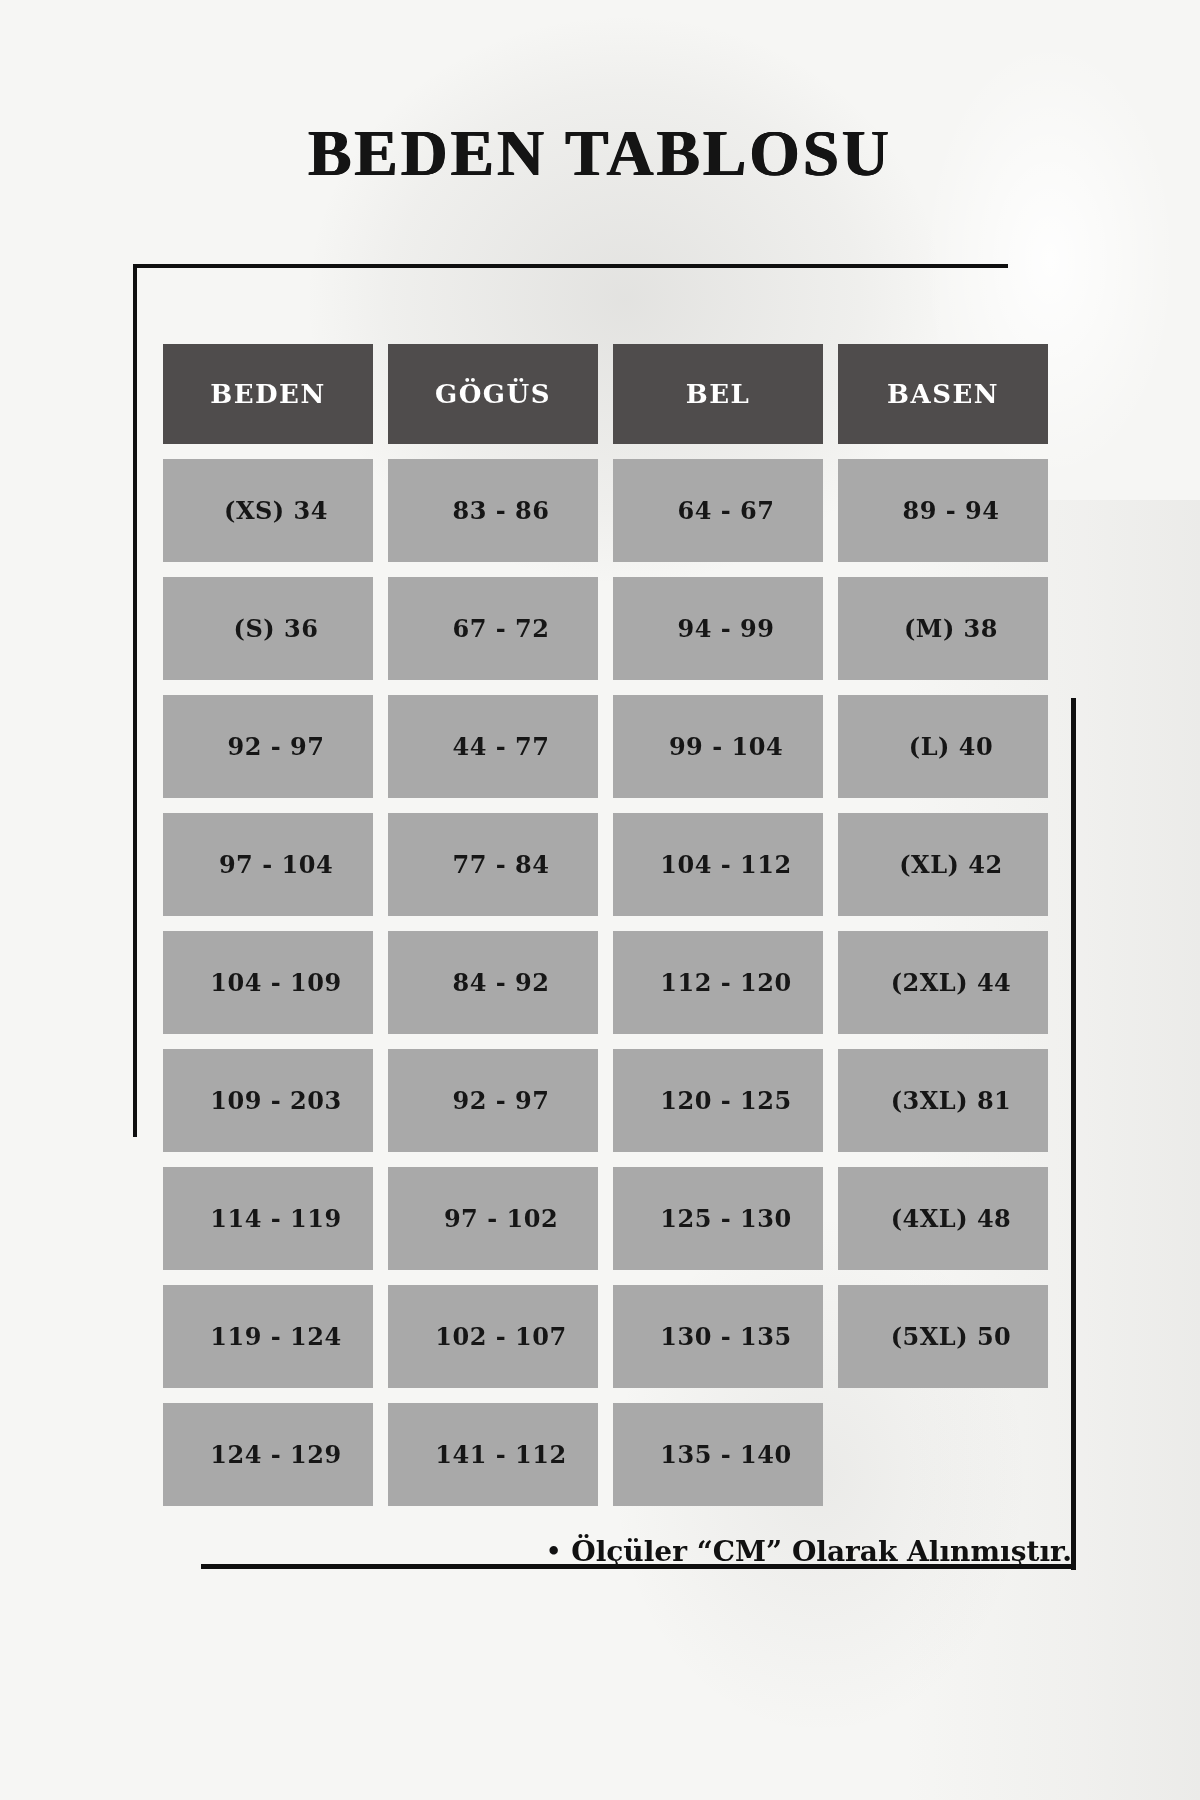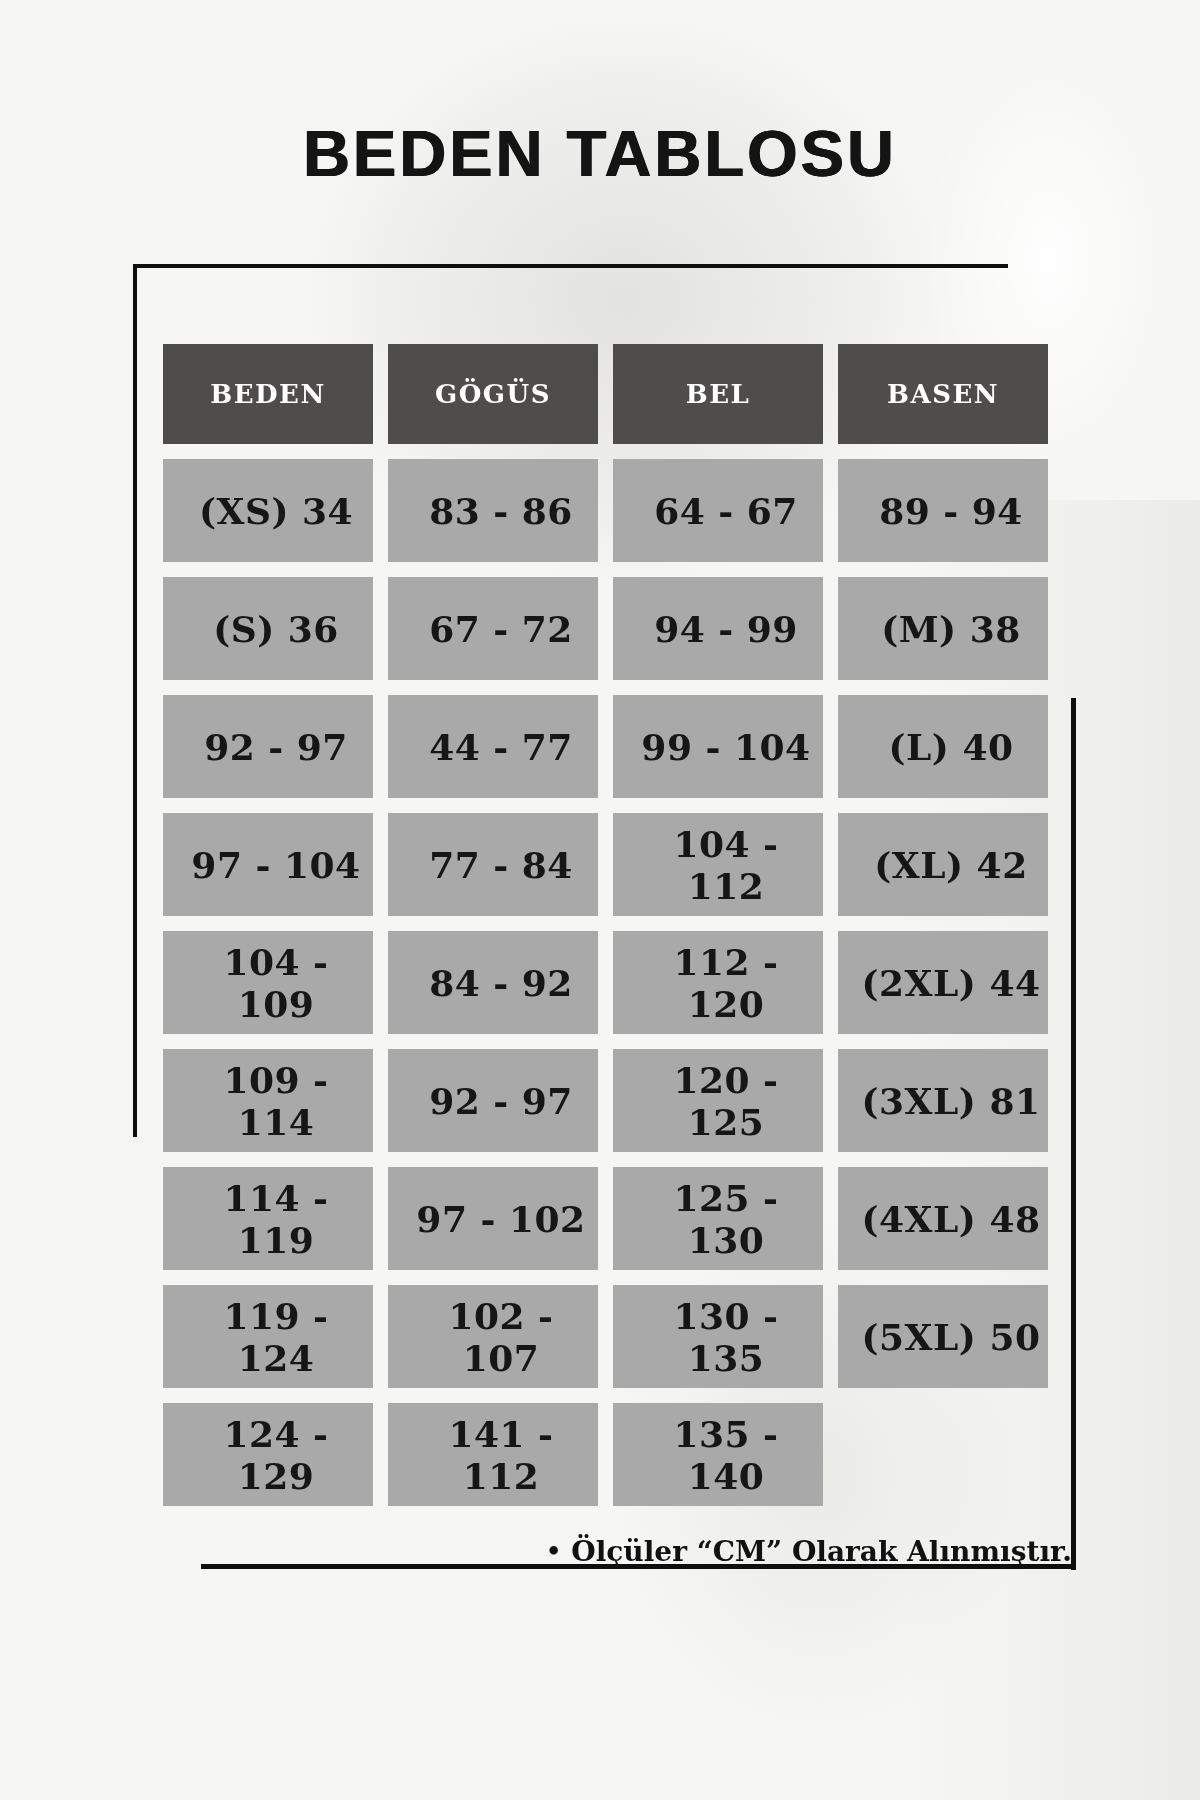--- a/index.html
+++ b/index.html
@@ -40,21 +40,21 @@
 
   .page-title{
     position:absolute;
     left:0;top:116px;width:100%;
     text-align:center;
     font-size:65px;
     font-weight:900;
     letter-spacing:3px;
     color:var(--title-color);
     text-shadow:0.6px 0 currentColor, -0.6px 0 currentColor;
-    font-family:Liberation Sans, sans-serif;
+    font-family:Liberation Serif, serif;
   }
 
   .frame-line{position:absolute;background:var(--line-color);}
   .frame-top-line{left:133px;top:264px;width:875px;height:4px;}
   .frame-left-line{left:133px;top:264px;width:4px;height:873px;}
   .frame-right-line{left:1071px;top:698px;width:5px;height:872px;}
   .frame-bottom-line{left:201px;top:1564px;width:875px;height:5px;}
 
   .size-table{
     position:absolute;
@@ -73,21 +73,21 @@
   }
   .header-cell{
     background:var(--header-bg);
     color:var(--header-text);
     font-size:26px;
     letter-spacing:1.5px;
   }
   .data-cell{
     background:var(--cell-bg);
     color:var(--cell-text);
-    font-size:36px;
+    font-size:24px;
     letter-spacing:0.5px;
     padding-left:16px;
   }
 
   .footer-note{
     position:absolute;
     top:1535px;
     right:128px;
     font-family:"DejaVu Serif", serif;
     font-weight:bold;
@@ -134,21 +134,21 @@
     <div class="cell data-cell">99 - 104</div>
     <div class="cell data-cell">(L) 40</div>
     <div class="cell data-cell">97 - 104</div>
     <div class="cell data-cell">77 - 84</div>
     <div class="cell data-cell">104 - 112</div>
     <div class="cell data-cell">(XL) 42</div>
     <div class="cell data-cell">104 - 109</div>
     <div class="cell data-cell">84 - 92</div>
     <div class="cell data-cell">112 - 120</div>
     <div class="cell data-cell">(2XL) 44</div>
-    <div class="cell data-cell">109 - 114</div>
+    <div class="cell data-cell">109 - 203</div>
     <div class="cell data-cell">92 - 97</div>
     <div class="cell data-cell">120 - 125</div>
     <div class="cell data-cell">(3XL) 81</div>
     <div class="cell data-cell">114 - 119</div>
     <div class="cell data-cell">97 - 102</div>
     <div class="cell data-cell">125 - 130</div>
     <div class="cell data-cell">(4XL) 48</div>
     <div class="cell data-cell">119 - 124</div>
     <div class="cell data-cell">102 - 107</div>
     <div class="cell data-cell">130 - 135</div>

